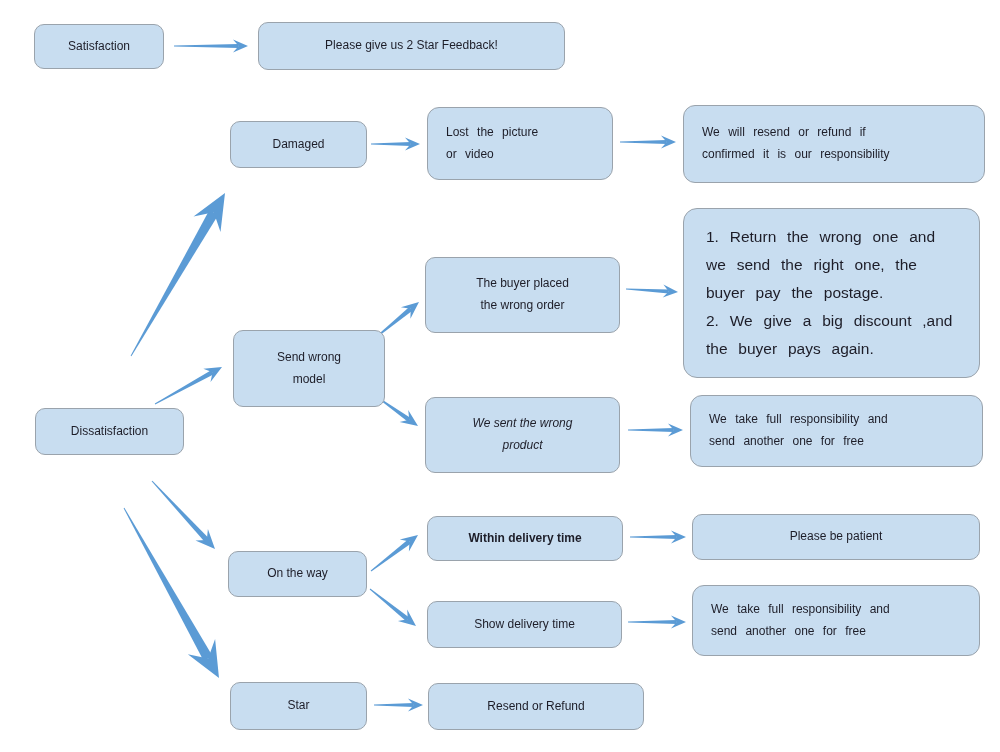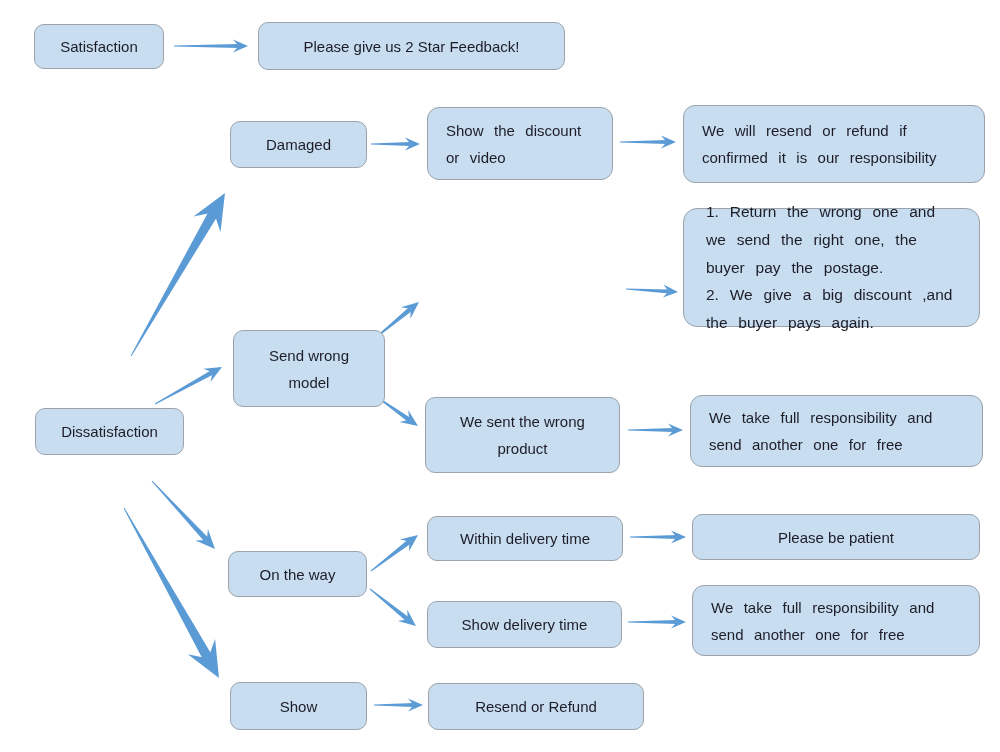--- a/index.html
+++ b/index.html
@@ -12,21 +12,21 @@
     color:var(--text,#1d1d28);
   }
   #edges-layer{position:absolute;left:0;top:0;pointer-events:none;}
   .node{
     position:absolute;
     box-sizing:border-box;
     background:var(--fill,#c8ddf0);
     border:1.6px solid var(--border,#9aa3ac);
     border-radius:10px;
     display:flex;align-items:center;justify-content:center;
-    font-size:15px;
+    font-size:12px;
     line-height:1.8;
     white-space:pre-line;
   }
   .node .lbl{width:100%;}
   .center .lbl{text-align:center;}
   .para{border-radius:12px;}
   .para .lbl{
     text-align:left;
     word-spacing:0.42em;
     padding:2px 6px 2px 18px;
@@ -112,79 +112,83 @@
 
   <div class="node center" style="left:258px;top:22px;width:307px;height:48px;">
     <span class="lbl">Please give us 2 Star Feedback!</span>
   </div>
 
   <div class="node center" style="left:230px;top:121px;width:137px;height:47px;">
     <span class="lbl">Damaged</span>
   </div>
 
   <div class="node para" style="left:427px;top:107px;width:186px;height:73px;">
-    <span class="lbl">Show the discount
+    <span class="lbl">Lost the picture
 or video</span>
   </div>
 
   <div class="node para" style="left:683px;top:105px;width:302px;height:78px;">
     <span class="lbl">We will resend or refund if
 confirmed it is our responsibility</span>
   </div>
 
   <div class="node center" style="left:19px;top:408px;width:149px;height:47px;margin-left:16px;">
     <span class="lbl">Dissatisfaction</span>
   </div>
 
   <div class="node center" style="left:233px;top:330px;width:152px;height:77px;">
     <span class="lbl">Send wrong
 model</span>
   </div>
 
+  <div class="node center" style="left:425px;top:257px;width:195px;height:76px;">
+    <span class="lbl">The buyer placed
+the wrong order</span>
+  </div>
 
-  <div class="node para big" style="left:683px;top:208px;width:297px;height:119px;">
+  <div class="node para big" style="left:683px;top:208px;width:297px;height:170px;">
     <span class="lbl">1. Return the wrong one and
 we send the right one, the
 buyer pay the postage.
 2. We give a big discount ,and
 the buyer pays again.</span>
   </div>
 
-  <div class="node center" style="left:425px;top:397px;width:195px;height:76px;">
+  <div class="node center" style="left:425px;top:397px;width:195px;height:76px;font-style:italic;">
     <span class="lbl">We sent the wrong
 product</span>
   </div>
 
   <div class="node para" style="left:690px;top:395px;width:293px;height:72px;">
     <span class="lbl">We take full responsibility and
 send another one for free</span>
   </div>
 
   <div class="node center" style="left:228px;top:551px;width:139px;height:46px;">
     <span class="lbl">On the way</span>
   </div>
 
-  <div class="node center" style="left:427px;top:516px;width:196px;height:45px;">
+  <div class="node center" style="left:427px;top:516px;width:196px;height:45px;font-weight:bold;">
     <span class="lbl">Within delivery time</span>
   </div>
 
   <div class="node center" style="left:427px;top:601px;width:195px;height:47px;">
     <span class="lbl">Show delivery time</span>
   </div>
 
   <div class="node center" style="left:692px;top:514px;width:288px;height:46px;">
     <span class="lbl">Please be patient</span>
   </div>
 
   <div class="node para" style="left:692px;top:585px;width:288px;height:71px;">
     <span class="lbl">We take full responsibility and
 send another one for free</span>
   </div>
 
   <div class="node center" style="left:230px;top:682px;width:137px;height:48px;">
-    <span class="lbl">Show</span>
+    <span class="lbl">Star</span>
   </div>
 
   <div class="node center" style="left:428px;top:683px;width:216px;height:47px;">
     <span class="lbl">Resend or Refund</span>
   </div>
 
 </div>
 
 </body></html>

